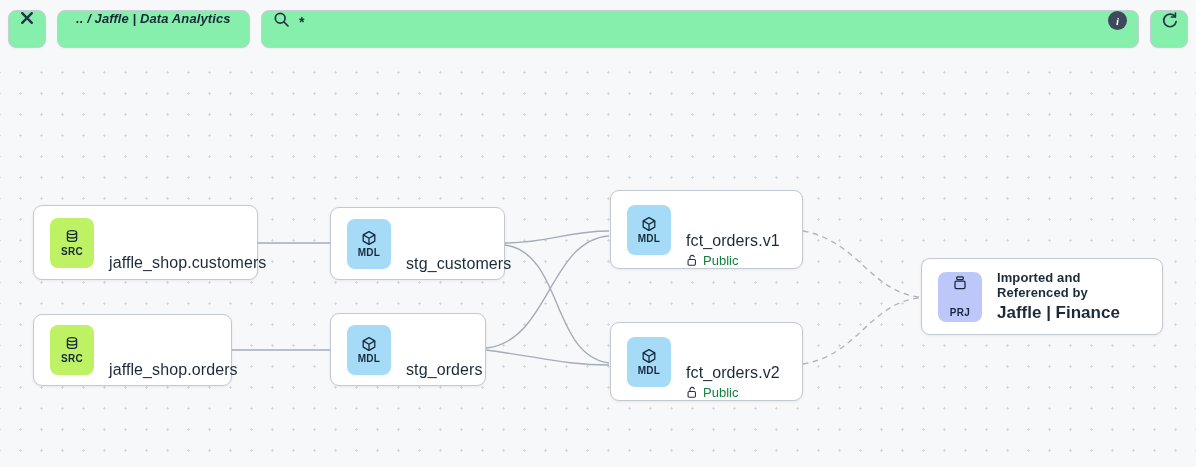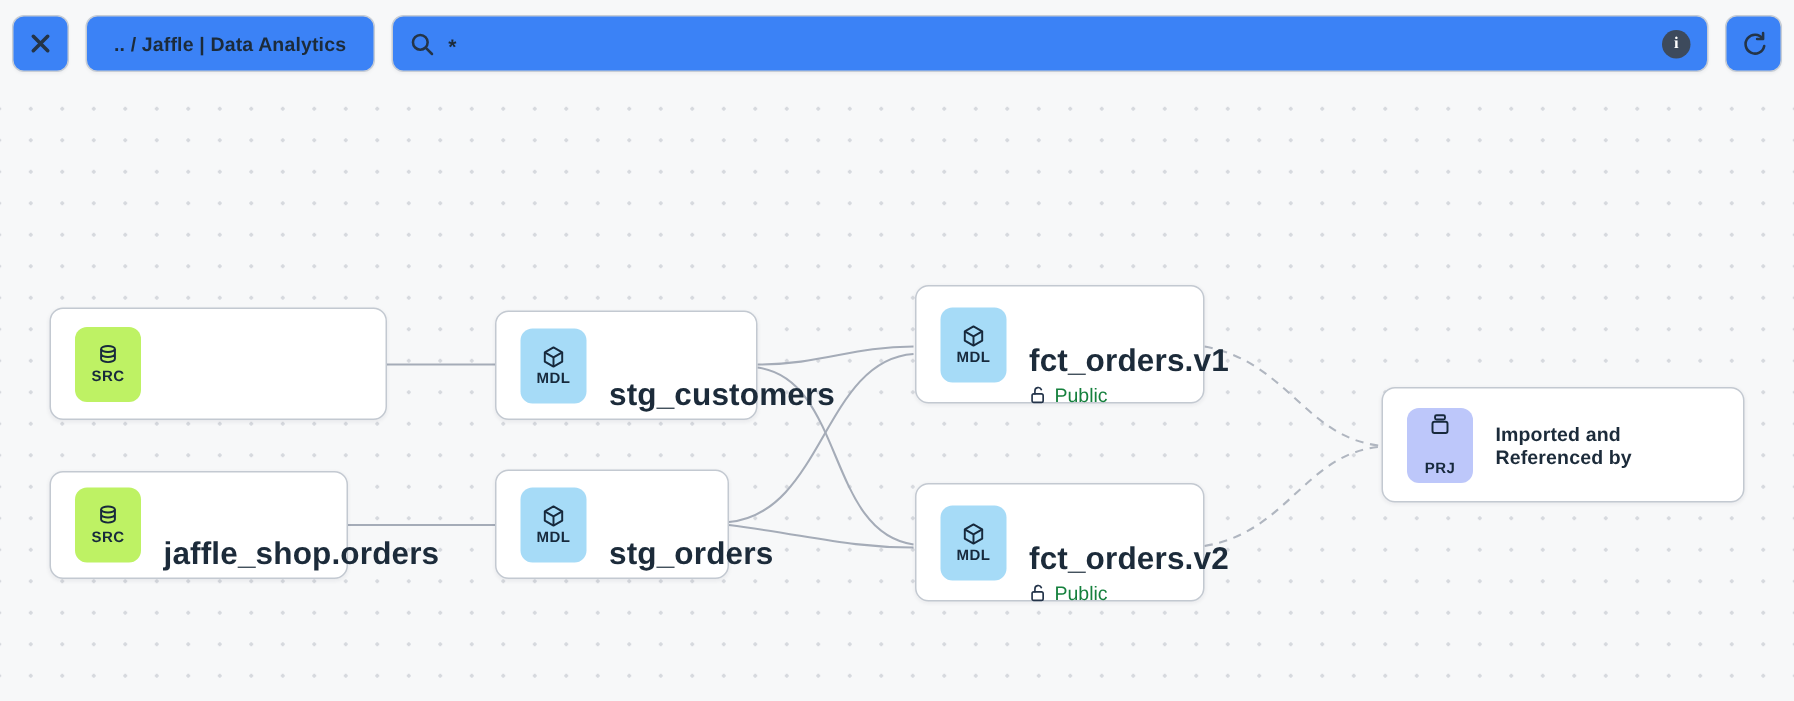--- a/index.html
+++ b/index.html
@@ -18,25 +18,26 @@
     background-size: 21px 21px;
     background-position: 10px 6px;
   }
 
   
   .toolbar {
     position:absolute; top:10px; left:8px; right:8px; height:38px;
     display:flex; gap:11px; align-items:stretch; z-index:5;
   }
   .tb-btn, .tb-crumb, .tb-search {
-    background:#3b82f6;
+    background:#86efac;
     border:1px solid #c7cdd5;
     border-radius:8px;
-    display:flex; align-items:center;
+    display:flex; align-items:flex-start;
     box-shadow:0 1px 2px rgba(22,34,54,.04);
+    font-style:italic;
   }
   .tb-btn { width:38px; justify-content:center; cursor:pointer; }
   .tb-crumb { padding:0 18px; font-size:13px; font-weight:700; letter-spacing:.1px; cursor:pointer; white-space:nowrap; }
   .tb-search { flex:1; padding:0 11px; gap:9px; }
   .tb-search .star { font-size:14px; font-weight:700; margin-top:3px; }
   .spacer { flex:1; }
   .info-dot {
     width:19px; height:19px; border-radius:50%;
     background:#3d4a5c; color:#ffffff;
     font-size:11px; font-weight:700; font-family:"Liberation Serif", serif;
@@ -62,21 +63,21 @@
   }
   .badge {
     width:44px; height:50px; border-radius:8px; flex:0 0 44px;
     display:flex; flex-direction:column; align-items:center; justify-content:center;
     gap:1px;
   }
   .badge .code { font-size:10px; font-weight:700; letter-spacing:.3px; color:#17293c; }
   .badge.src { background:#bef264; }
   .badge.mdl { background:#a6dbf7; }
   .badge.prj { background:#bdc7fa;gap:16px; }
-  .node .title { font-size:21px; font-weight:700; letter-spacing:.1px; white-space:nowrap;margin-top:40px; }
+  .node .title { font-size:16px; font-weight:400; letter-spacing:.1px; white-space:nowrap;margin-top:40px; }
   .node .col { display:flex; flex-direction:column; gap:3px; }
   .meta { display:flex; align-items:center; gap:5px; font-size:13px; font-weight:400; color:#15803d; }
   .prj-sub { font-size:13px; font-weight:700; letter-spacing:.1px; }
   .prj-title { font-size:17px; font-weight:600; }
 </style>
 </head>
 <body>
 
 <div class="canvas"></div>
 
@@ -122,20 +123,21 @@
 </svg>
 
 <div class="node" style="left:33px; top:205px; width:225px; height:75px;">
   <div class="badge src">
     <svg class="glyph" width="16" height="16" viewBox="0 0 16 16">
       <ellipse cx="8" cy="3.6" rx="4.6" ry="2" fill="none" stroke="#17293c" stroke-width="1.3"></ellipse>
       <path d="M3.4 3.6 V7 c0 1.1 2.1 2 4.6 2 s4.6-.9 4.6-2 V3.6 M3.4 7 v3.4 c0 1.1 2.1 2 4.6 2 s4.6-.9 4.6-2 V7" fill="none" stroke="#17293c" stroke-width="1.3"></path>
     </svg>
     <span class="code">SRC</span>
   </div>
+  <span class="title">jaffle_shop.customers</span>
 </div>
 
 <div class="node" style="left:33px; top:314px; width:199px; height:72px;">
   <div class="badge src">
     <svg class="glyph" width="16" height="16" viewBox="0 0 16 16">
       <ellipse cx="8" cy="3.6" rx="4.6" ry="2" fill="none" stroke="#17293c" stroke-width="1.3"></ellipse>
       <path d="M3.4 3.6 V7 c0 1.1 2.1 2 4.6 2 s4.6-.9 4.6-2 V3.6 M3.4 7 v3.4 c0 1.1 2.1 2 4.6 2 s4.6-.9 4.6-2 V7" fill="none" stroke="#17293c" stroke-width="1.3"></path>
     </svg>
     <span class="code">SRC</span>
   </div>
@@ -207,14 +209,15 @@
 <div class="node" style="left:921px; top:258px; width:242px; height:77px;">
   <div class="badge prj">
     <svg class="glyph" width="16" height="16" viewBox="0 0 16 16">
       <rect x="4.7" y="1.8" width="6.6" height="2.8" rx="1" fill="none" stroke="#17293c" stroke-width="1.3"></rect>
       <rect x="3" y="6.2" width="10" height="7.4" rx="1.3" fill="none" stroke="#17293c" stroke-width="1.3"></rect>
     </svg>
     <span class="code">PRJ</span>
   </div>
   <div class="col">
     <span class="prj-sub">Imported and Referenced by</span>
+    <span class="prj-title">Jaffle | Finance</span>
   </div>
 </div>
 
 </body></html>

